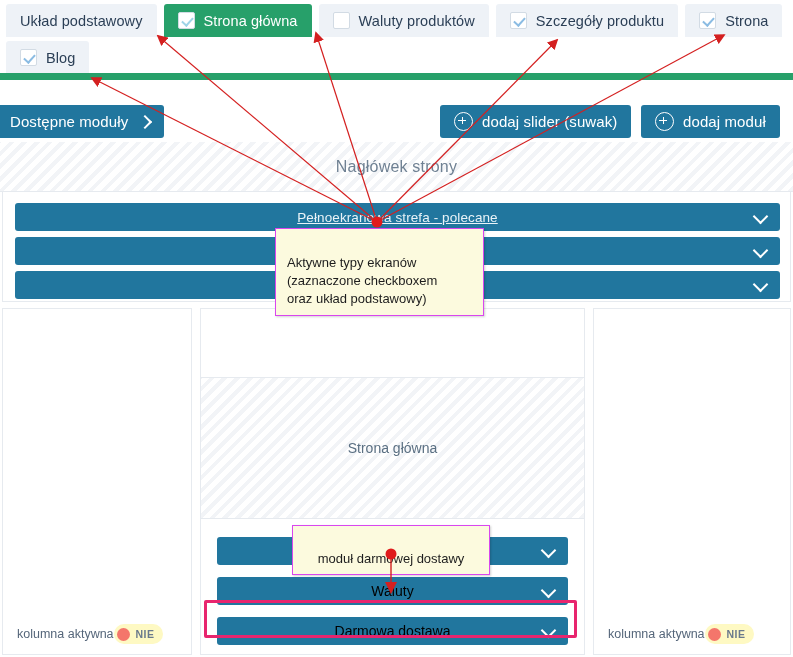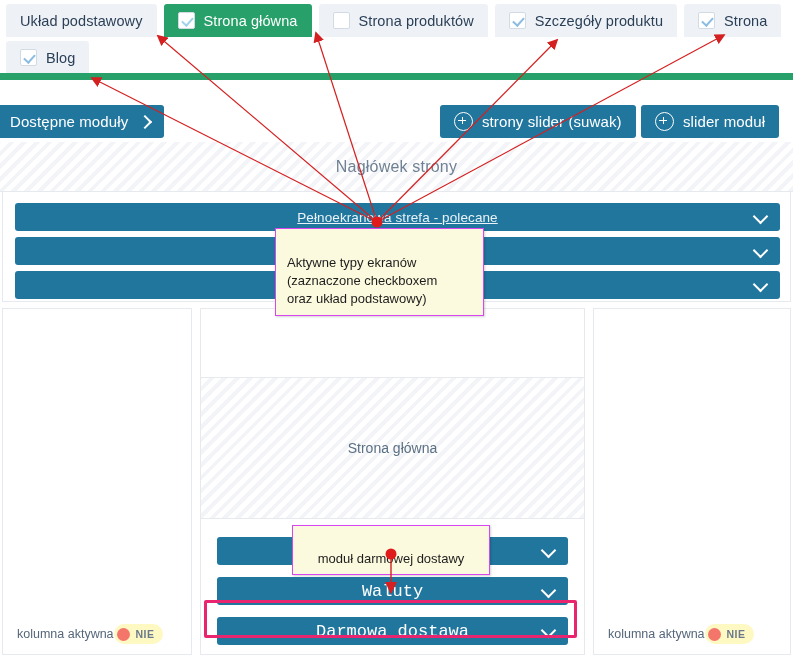--- a/index.html
+++ b/index.html
@@ -187,21 +187,21 @@
     box-sizing:border-box;
     border:1px solid #e6eaef;border-top:none;
     background:#ffffff;
   }
   .modbar{
     position:absolute;left:16px;width:351px;height:28px;
     background:#21769e;border-radius:3px;
     display:flex;align-items:center;justify-content:center;
     cursor:pointer;
   }
-  .modbar .txt{color:#ffffff;font-size:17px;font-family:Liberation Mono, monospace;}
+  .modbar .txt{color:#000000;font-size:14px;}
   .modbar .chev{position:absolute;right:14px;top:8px;width:11px;height:11px;}
   .modbar .chev::after{
     content:"";position:absolute;left:0;top:0;
     width:9px;height:9px;
     border:solid #ffffff;border-width:0 2.6px 2.6px 0;
     transform:rotate(45deg);
   }
   .mod1{top:18px;}
   .mod2{top:58px;}
   .mod3{top:98px;}
@@ -271,21 +271,21 @@
     <div class="tabrow r1">
       <div class="tab plain">
         <span>Układ podstawowy</span>
       </div>
       <div class="tab active">
         <span class="cbx checked"></span>
         <span>Strona główna</span>
       </div>
       <div class="tab plain empty">
         <span class="cbx"></span>
-        <span>Strona produktów</span>
+        <span>Waluty produktów</span>
       </div>
       <div class="tab plain">
         <span class="cbx checked"></span>
         <span>Szczegóły produktu</span>
       </div>
       <div class="tab plain">
         <span class="cbx checked"></span>
         <span>Strona</span>
       </div>
     </div>
@@ -299,25 +299,25 @@
 
   <div class="greenbar"></div>
 
   <div class="toolbar">
     <button class="btn btn-modules">
       <span>Dostępne moduły</span>
       <span class="chev-right"></span>
     </button>
     <button class="btn btn-slider">
       <span class="plus-circ"></span>
-      <span>strony slider (suwak)</span>
+      <span>dodaj slider (suwak)</span>
     </button>
     <button class="btn btn-module">
       <span class="plus-circ"></span>
-      <span>slider moduł</span>
+      <span>dodaj moduł</span>
     </button>
   </div>
 
   <div class="headerzone hatch">
     <span class="lbl">Nagłówek strony</span>
   </div>
 
   <div class="accpanel">
     <div class="accbar acc1">
       <span class="txt">Pełnoekranowa strefa - polecane</span>

